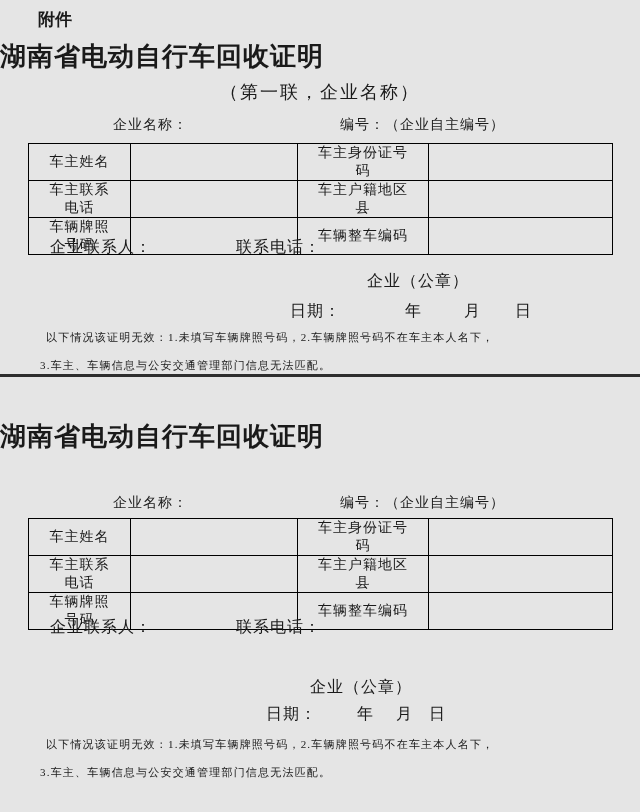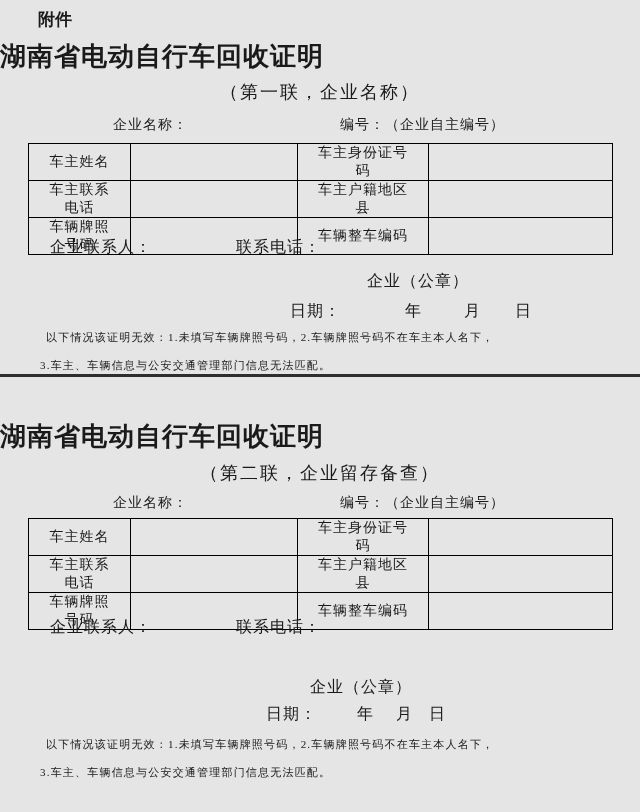--- a/index.html
+++ b/index.html
@@ -136,21 +136,20 @@
   <div class="abs date-line" id="s1-date">
     <span>日期：</span><span class="y">年</span><span class="m">月</span><span class="d">日</span>
   </div>
 
   <div class="abs note-line" id="s1-note1">以下情况该证明无效：1.未填写车辆牌照号码，2.车辆牌照号码不在车主本人名下，</div>
   <div class="abs note-line" id="s1-note2">3.车主、车辆信息与公安交通管理部门信息无法匹配。</div>
 
   <div class="abs divider"></div>
 
   <div class="abs cert-title" id="s2-title">湖南省电动自行车回收证明</div>
-  <div class="abs cert-subtitle" id="s2-subtitle">（第二联，企业留存备查）</div>
 
   <div class="abs company-row" id="s2-company">
     <span class="company-name">企业名称：</span>
     <span class="serial-no">编号：（企业自主编号）</span>
   </div>
 
   <table class="form-table" id="s2-table">
     <colgroup>
         <col style="width:102px">
         <col style="width:167px">

